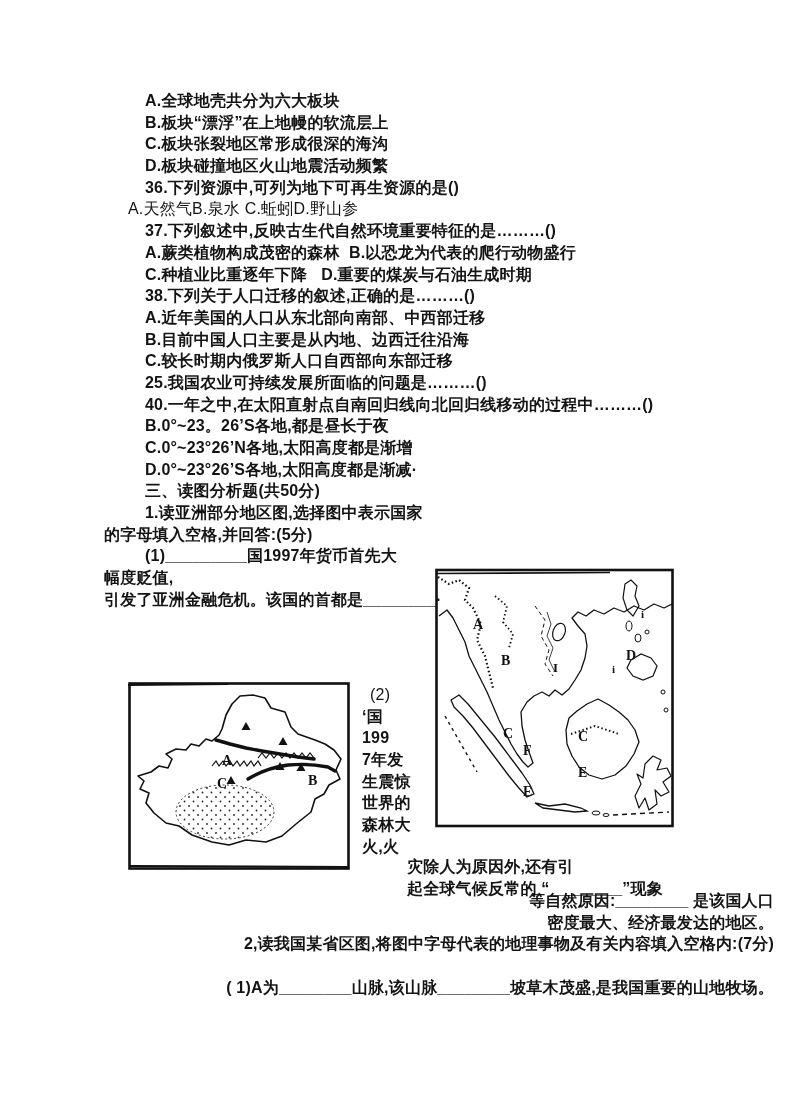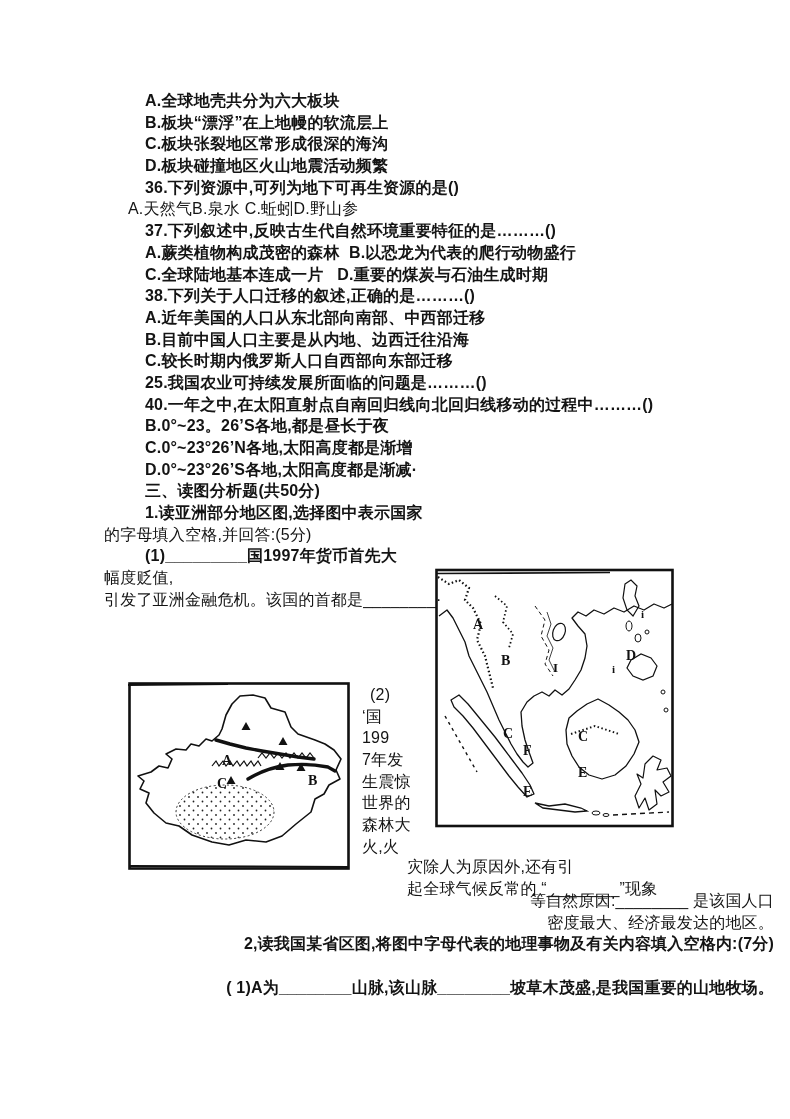--- a/index.html
+++ b/index.html
@@ -1,19 +1,19 @@
 <!DOCTYPE html>
 <html><head>
 <meta charset="utf-8">
 <style>
   html,body{margin:0;padding:0;background:#ffffff;}
   .page{position:relative;width:790px;height:1119px;background:#ffffff;overflow:hidden;
         font-family:"Liberation Sans","DejaVu Sans",sans-serif;color:#141414;}
   .ln{height:21.7px;line-height:21.7px;font-size:16px;white-space:pre;letter-spacing:0.2px;}
-  .i0{padding-left:0;}
+  .i0{padding-left:0;font-weight:bold;}
   .i1{padding-left:24px;}
   .i2{padding-left:41px;font-weight:bold;}
   .i3{padding-left:8px;}
   .top-block{position:absolute;left:104px;top:90px;width:640px;}
   .mid-col{position:absolute;left:362px;top:684px;width:78px;}
   .mid-wide{position:absolute;left:362px;top:856px;width:310px;margin-left:45px;}
   .bottom-block{position:absolute;left:104px;top:890px;width:670px;text-align:right;}
   .map{position:absolute;}
   .asia-map{left:435px;top:568px;}
   .xj-map{left:128px;top:682px;}
@@ -26,21 +26,21 @@
 
   <div class="top-block">
     <div class="ln i2">A.全球地壳共分为六大板块</div>
     <div class="ln i2">B.板块“漂浮”在上地幔的软流层上</div>
     <div class="ln i2">C.板块张裂地区常形成很深的海沟</div>
     <div class="ln i2">D.板块碰撞地区火山地震活动频繁</div>
     <div class="ln i2">36.下列资源中,可列为地下可再生资源的是()</div>
     <div class="ln i1">A.天然气B.泉水 C.蚯蚓D.野山参</div>
     <div class="ln i2">37.下列叙述中,反映古生代自然环境重要特征的是………()</div>
     <div class="ln i2">A.蕨类植物构成茂密的森林  B.以恐龙为代表的爬行动物盛行</div>
-    <div class="ln i2">C.全球陆地基本连成一片   D.重要的煤炭与石油生成时期</div>
+    <div class="ln i2">C.种植业比重逐年下降   D.重要的煤炭与石油生成时期</div>
     <div class="ln i2">38.下列关于人口迁移的叙述,正确的是………()</div>
     <div class="ln i2">A.近年美国的人口从东北部向南部、中西部迁移</div>
     <div class="ln i2">B.目前中国人口主要是从内地、边西迁往沿海</div>
     <div class="ln i2">C.较长时期内俄罗斯人口自西部向东部迁移</div>
     <div class="ln i2">25.我国农业可持续发展所面临的问题是………()</div>
     <div class="ln i2">40.一年之中,在太阳直射点自南回归线向北回归线移动的过程中………()</div>
     <div class="ln i2">B.0°~23。26’S各地,都是昼长于夜</div>
     <div class="ln i2">C.0°~23°26’N各地,太阳高度都是渐增</div>
     <div class="ln i2">D.0°~23°26’S各地,太阳高度都是渐减·</div>
     <div class="ln i2">三、读图分析题(共50分)</div>

